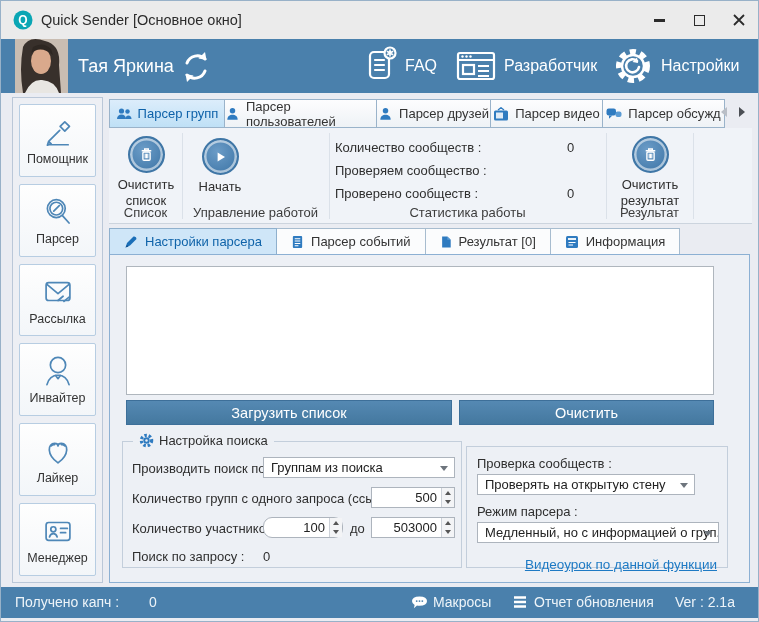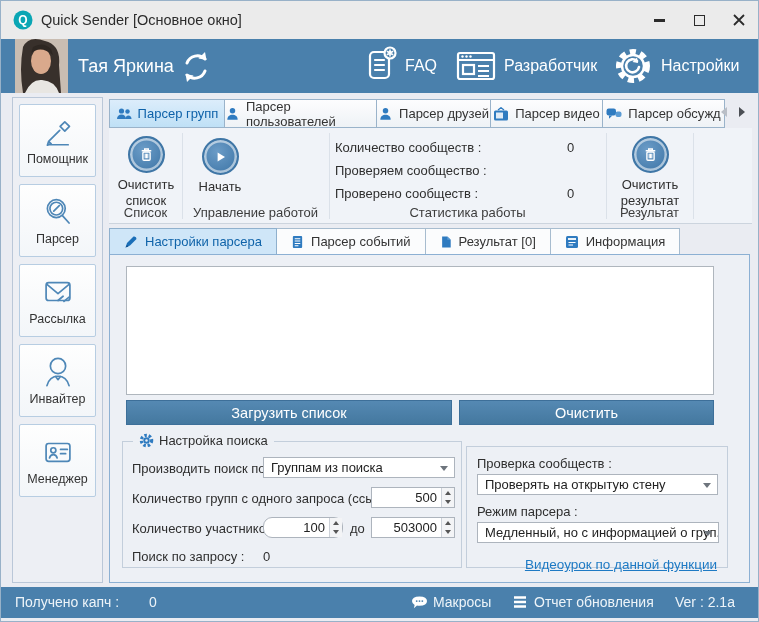--- a/index.html
+++ b/index.html
@@ -201,20 +201,27 @@
     </div>
     <div class="side-btn">
       <svg viewBox="0 0 40 40">
         <circle cx="20" cy="13" r="9"></circle>
         <path d="M7 36 q3-11 13-11 t13 11 M17 25 h6 l-3 4z"></path>
       </svg>
       <span class="lbl">Инвайтер</span>
     </div>
     <div class="side-btn">
       <svg viewBox="0 0 40 40">
+        <path d="M20 34 C6 24 8 11 16 11 c3 0 4 2 4 3 0-1 1-3 4-3 8 0 10 13-4 23z"></path>
+        <path d="M12 14 q2-2 4-1.5 M24 12.5 q2-.5 4 1.5"></path>
+      </svg>
+      <span class="lbl">Лайкер</span>
+    </div>
+    <div class="side-btn">
+      <svg viewBox="0 0 40 40">
         <rect x="6" y="10" width="28" height="21" rx="3"></rect>
         <circle cx="14.5" cy="18" r="3"></circle>
         <path d="M10 27 q1-4 4.5-4 t4.5 4 M23 17 h8 M23 22 h6"></path>
       </svg>
       <span class="lbl">Менеджер</span>
     </div>
   </div>
 
   <div class="content">
 
@@ -401,21 +408,21 @@
               <i class="up"></i>
               <i class="dn"></i>
             </span>
         </div>
         <span class="frow" style="left:9px; top:107px;">Поиск по запросу :</span>
         <span class="frow" style="left:140px; top:107px;">0</span>
       </div>
 
       <div class="rightbox">
         <span class="rb-label" style="top:9px;">Проверка сообществ :</span>
-        <div class="select" style="left:10px; top:27px; width:241px;">
+        <div class="select" style="left:10px; top:27px; width:218px;">
           <span>Проверять на открытую стену</span>
         </div>
         <span class="rb-label" style="top:57px;">Режим парсера :</span>
         <div class="select" style="left:10px; top:75px; width:242px;">
           <span>Медленный, но с информацией о груп...</span>
         </div>
         <a class="link">Видеоурок по данной функции</a>
       </div>
     </div>
   </div>

